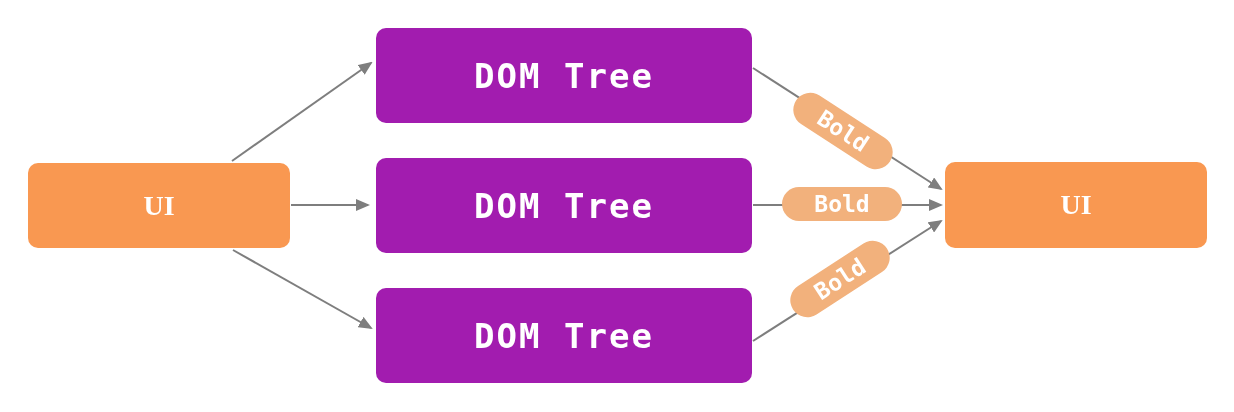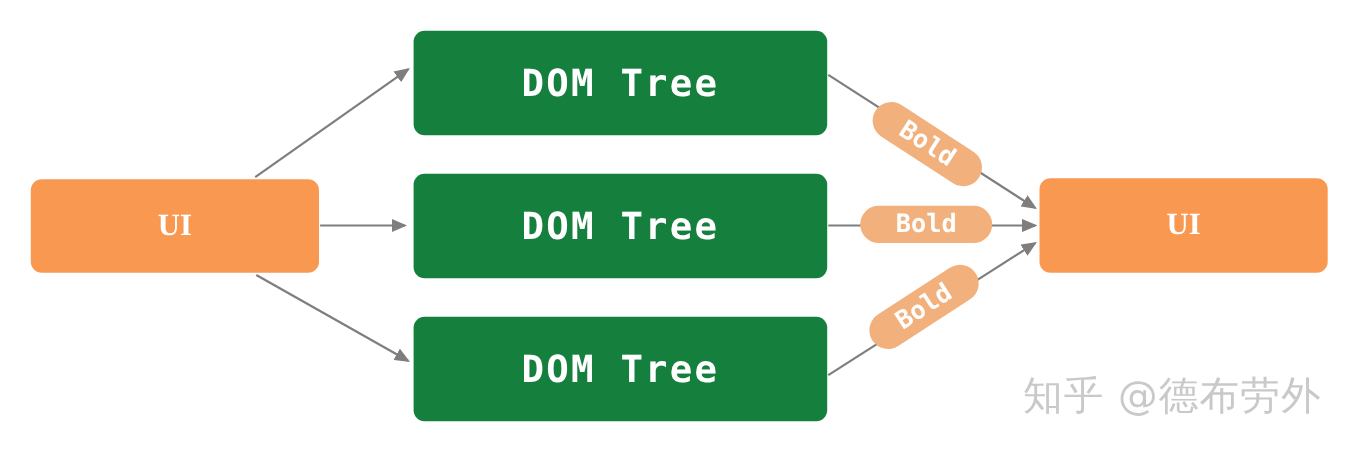--- a/index.html
+++ b/index.html
@@ -36,21 +36,21 @@
     font-family: "DejaVu Sans Mono", "Liberation Mono", monospace;
     font-weight: bold;
     box-sizing: border-box;
   }
   .node-ui {
     background: #f99851;
     font-size: 28px;
     font-family: Liberation Serif, serif;
   }
   .node-dom {
-    background: #15803d;
+    background: #a21caf;
     font-size: 34px;
     letter-spacing: 2px;
   }
   .node-ui-left  { left: 28px;  top: 163px; width: 262px; height: 85px; }
   .node-dom-1    { left: 376px; top: 28px;  width: 376px; height: 95px; }
   .node-dom-2    { left: 376px; top: 158px; width: 376px; height: 95px; }
   .node-dom-3    { left: 376px; top: 288px; width: 376px; height: 95px; }
   .node-ui-right { left: 945px; top: 162px; width: 262px; height: 86px; }
   .pill {
     position: absolute;
@@ -124,15 +124,14 @@
   </div>
 
   <div class="pill pill-middle">
     <span>Bold</span>
   </div>
 
   <div class="pill pill-bottom">
     <span>Bold</span>
   </div>
 
-  <div class="watermark">知乎 @德布劳外</div>
 
 </div>
 
 </body></html>

